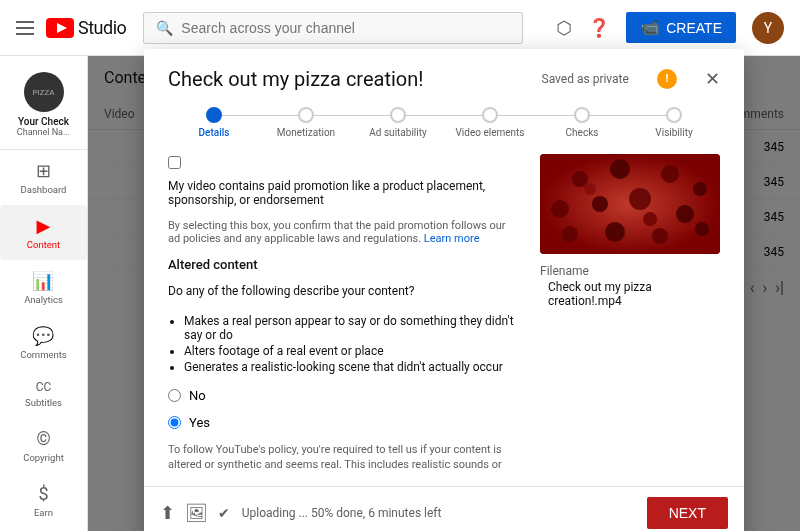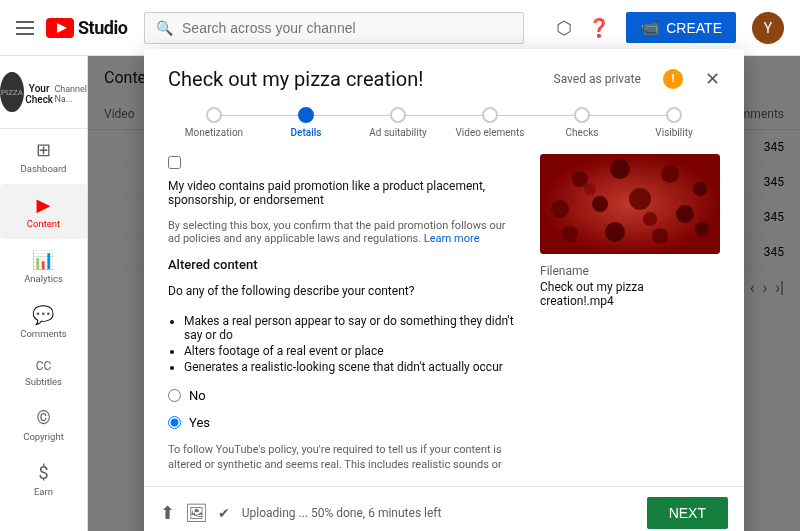--- a/index.html
+++ b/index.html
@@ -8,42 +8,42 @@
     
     .topnav {
       display: flex; align-items: center; background: #fff; height: 56px;
       padding: 0 16px; border-bottom: 1px solid #e0e0e0; position: relative; z-index: 10;
     }
     .topnav-left { display: flex; align-items: center; gap: 12px; }
     .hamburger { cursor: pointer; display: flex; flex-direction: column; gap: 4px; }
     .hamburger span { display: block; width: 18px; height: 2px; background: #606060; }
     .logo { display: flex; align-items: center; gap: 4px; }
     .logo-yt { width: 28px; height: 20px; }
-    .logo-text { font-size: 18px; font-weight: 700; color: #111; letter-spacing: -0.5px; }
+    .logo-text { font-size: 18px; font-weight: 400; color: #111; letter-spacing: -0.5px; }
     .search-bar {
       flex: 1; max-width: 380px; margin: 0 auto;
       display: flex; align-items: center; border: 1px solid #ccc; border-radius: 2px;
       background: #f8f8f8; padding: 0 12px; height: 32px;
     }
     .search-bar input { border: none; background: transparent; outline: none; font-size: 14px; width: 100%; color: #333; }
     .topnav-right { display: flex; align-items: center; gap: 16px; margin-left: auto; }
     .icon-btn { cursor: pointer; color: #606060; font-size: 18px; display: flex; align-items: center; }
     .create-btn {
       display: flex; align-items: center; gap: 6px; background: #065fd4; color: #fff;
       border: none; border-radius: 2px; padding: 6px 14px; cursor: pointer; font-size: 14px; font-weight: 500;
     }
     .create-btn .cam-icon { font-size: 16px; }
     .avatar { width: 32px; height: 32px; border-radius: 50%; background: #8B4513; display: flex; align-items: center; justify-content: center; color: #fff; font-size: 14px; cursor: pointer; overflow: hidden; }
 
     
     .main-layout { display: flex; height: calc(531px - 56px); }
 
     
     .sidebar { width: 88px; background: #fff; border-right: 1px solid #e0e0e0; display: flex; flex-direction: column; align-items: center; padding-top: 8px; overflow: hidden; }
-    .channel-info { display: flex; flex-direction: row; align-items: center; padding: 8px 0 12px; border-bottom: 1px solid #e5e5e5; width: 100%; }
+    .channel-info { display: flex; flex-direction: column; align-items: center; padding: 8px 0 12px; border-bottom: 1px solid #e5e5e5; width: 100%; }
     .channel-avatar { width: 40px; height: 40px; border-radius: 50%; background: #333; display: flex; align-items: center; justify-content: center; color: #fff; font-size: 10px; overflow: hidden; margin-bottom: 4px; }
     .channel-name { font-size: 10px; color: #111; font-weight: 500; text-align: center; }
     .channel-sub { font-size: 9px; color: #606060; }
     .sidebar-item {
       display: flex; flex-direction: column; align-items: center; padding: 10px 8px;
       cursor: pointer; width: 100%; border-radius: 4px; color: #606060; gap: 3px;
     }
     .sidebar-item.active { color: #f00; background: #f2f2f2; }
     .sidebar-item .s-icon { font-size: 18px; }
     .sidebar-item .s-label { font-size: 9.5px; text-align: center; }
@@ -65,21 +65,21 @@
     .modal {
       background: #fff; border-radius: 4px; width: 600px; max-height: 490px;
       display: flex; flex-direction: column; box-shadow: 0 8px 24px rgba(0,0,0,0.3);
       position: relative;
     }
     .modal-header {
       display: flex; align-items: center; justify-content: space-between;
       padding: 18px 24px 0; flex-shrink: 0;
     }
     .modal-title { font-size: 20px; font-weight: 400; color: #111; }
-    .modal-header-right { display: flex; align-items: center; gap: 22px; }
+    .modal-header-right { display: flex; align-items: center; gap: 28px; }
     .saved-badge { font-size: 12px; color: #606060; }
     .alert-icon {
       width: 20px; height: 20px; background: #f90; border-radius: 50%;
       display: flex; align-items: center; justify-content: center; color: #fff; font-size: 11px; font-weight: 700;
     }
     .close-btn { cursor: pointer; color: #606060; font-size: 18px; }
 
     
     .stepper { display: flex; align-items: center; padding: 16px 24px 0; gap: 0; }
     .step { display: flex; flex-direction: column; align-items: center; flex: 1; position: relative; }
@@ -104,21 +104,21 @@
       overflow: hidden; position: relative;
     }
 
     .video-link-section { font-size: 12px; }
     .video-link-label { color: #606060; margin-bottom: 2px; }
     .video-link-row { display: flex; align-items: center; gap: 6px; }
     .video-link-url { color: #065fd4; text-decoration: none; font-size: 12px; }
     .copy-icon { color: #606060; cursor: pointer; font-size: 14px; }
     .filename-section { font-size: 12px; }
     .filename-label { color: #606060; margin-bottom: 2px; }
-    .filename-value { color: #111; }
+    .filename-value { color: #111; margin-left: 8px; }
 
     
     .checkbox-row { display: flex; align-items: flex-start; gap: 10px; flex-direction: column; }
     .checkbox-row input[type=checkbox] { margin-top: 2px; flex-shrink: 0; }
     .checkbox-label { font-size: 12px; color: #111; }
     .helper-text { font-size: 11px; color: #606060; }
     .learn-more { color: #065fd4; text-decoration: none; }
 
     .section-title { font-size: 13px; font-weight: 500; color: #111; }
     .section-question { font-size: 12px; color: #111; margin-bottom: 4px; }
@@ -132,21 +132,21 @@
 
     
     .modal-footer {
       display: flex; align-items: center; padding: 10px 16px;
       border-top: 1px solid #e0e0e0; flex-shrink: 0; gap: 12px;
     }
     .footer-icons { display: flex; gap: 10px; align-items: center; }
     .footer-icon { font-size: 18px; color: #606060; cursor: pointer; }
     .upload-progress { flex: 1; font-size: 12px; color: #606060; display: flex; align-items: center; gap: 6px; }
     .next-btn {
-      background: #15803d; color: #fff; border: none; border-radius: 2px;
+      background: #b91c1c; color: #fff; border: none; border-radius: 2px;
       padding: 8px 22px; font-size: 14px; font-weight: 500; cursor: pointer; margin-left: auto;
     }
 
     
     .page-header { padding: 12px 16px; font-size: 16px; font-weight: 400; color: #111; }
     .views-col { color: #111; }
 
     
     .pagination { display: flex; align-items: center; justify-content: flex-end; padding: 8px 16px; gap: 8px; font-size: 12px; color: #606060; }
     .pag-btn { cursor: pointer; font-size: 16px; color: #606060; }
@@ -277,27 +277,27 @@
           <div class="modal-header-right">
             <span class="saved-badge">Saved as private</span>
             <div class="alert-icon">!</div>
             <span class="close-btn">✕</span>
           </div>
         </div>
 
         <div class="stepper">
           <div class="step">
             <div class="step-line"></div>
+            <div class="step-circle active"></div>
+            <span class="step-label active">Details</span>
+          </div>
+          <div class="step">
+            <div class="step-line"></div>
             <div class="step-circle"></div>
             <span class="step-label">Monetization</span>
-          </div>
-          <div class="step">
-            <div class="step-line"></div>
-            <div class="step-circle active"></div>
-            <span class="step-label active">Details</span>
           </div>
           <div class="step">
             <div class="step-line"></div>
             <div class="step-circle"></div>
             <span class="step-label">Ad suitability</span>
           </div>
           <div class="step">
             <div class="step-line"></div>
             <div class="step-circle"></div>
             <span class="step-label">Video elements</span>

